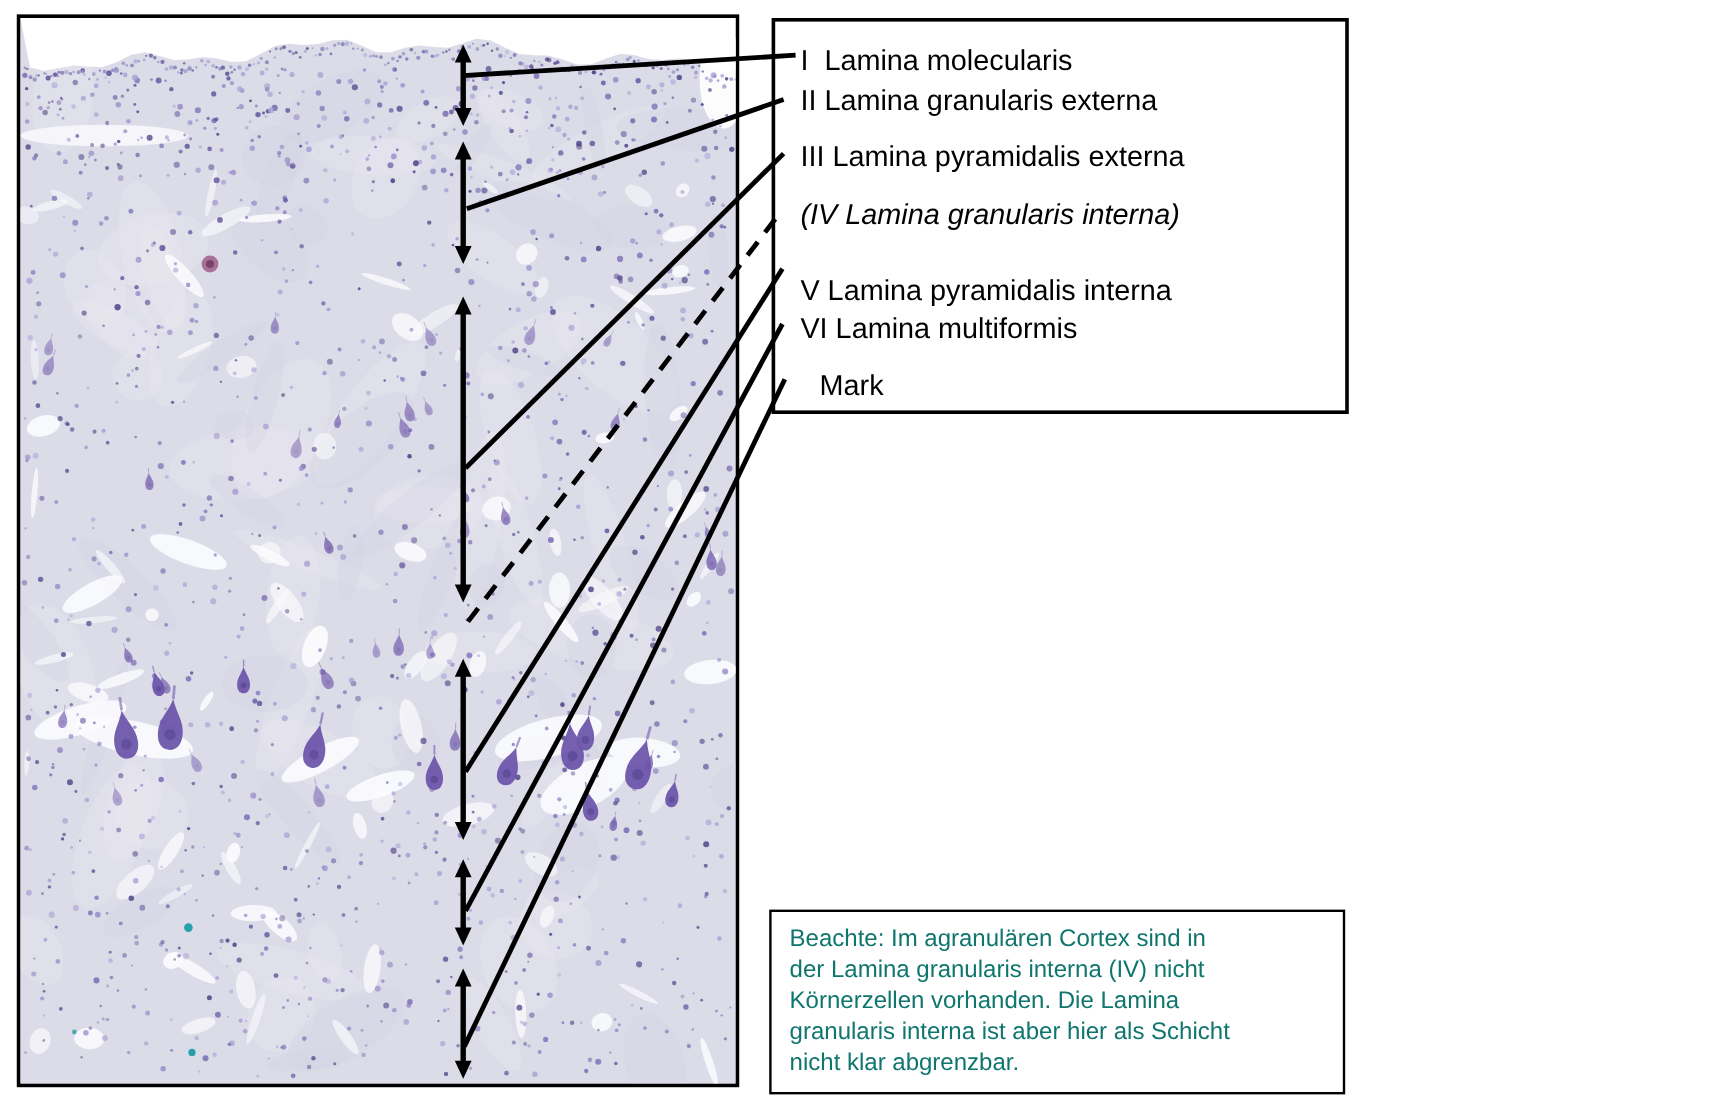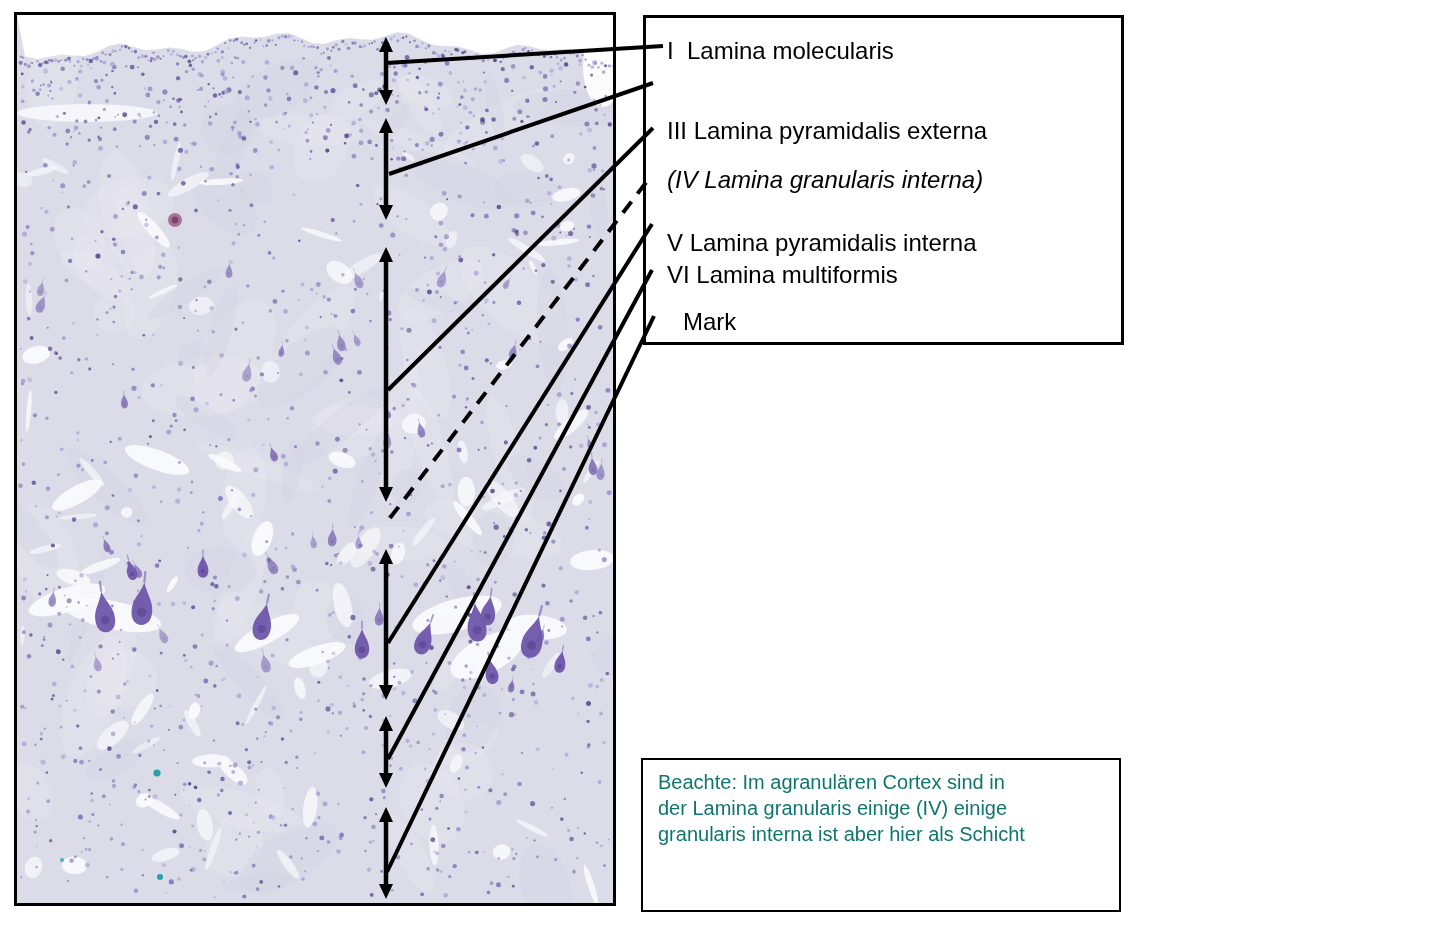--- a/index.html
+++ b/index.html
@@ -1985,31 +1985,34 @@
         <circle cx="158" cy="205" r="7" fill="#9c5f86" opacity="0.85"></circle>
         <circle cx="158" cy="205" r="3.4" fill="#7c4368"></circle>
         <circle cx="140" cy="758" r="3.6" fill="#27a0ab"></circle>
         <circle cx="143" cy="862" r="3" fill="#27a0ab"></circle>
         <circle cx="45" cy="845" r="2" fill="#27a0ab" opacity="0.8"></circle>
       </svg>
   </div>
 
   <div class="legend-box">
     <div class="legend-item li-0">I  Lamina molecularis</div>
+    <div class="legend-item li-1">II Lamina granularis externa</div>
     <div class="legend-item li-2">III Lamina pyramidalis externa</div>
     <div class="legend-item li-3">(IV Lamina granularis interna)</div>
     <div class="legend-item li-4">V Lamina pyramidalis interna</div>
     <div class="legend-item li-5">VI Lamina multiformis</div>
     <div class="legend-item li-6">Mark</div>
   </div>
 
   <div class="note-box">
     <div class="note-line">Beachte: Im agranulären Cortex sind in</div>
-    <div class="note-line">der Lamina granularis einige (IV) einige</div>
+    <div class="note-line">der Lamina granularis interna (IV) nicht</div>
+    <div class="note-line">Körnerzellen vorhanden. Die Lamina</div>
     <div class="note-line">granularis interna ist aber hier als Schicht</div>
+    <div class="note-line">nicht klar abgrenzbar.</div>
   </div>
 
   <svg class="overlay" id="overlay" width="1440" height="926" viewBox="0 0 1440 926">
       <line x1="386" y1="50" x2="386" y2="92" stroke="#000000" stroke-width="4.5"></line>
       <polygon points="386,37 379,52 393,52" fill="#000000"></polygon>
       <polygon points="386,105 379,90 393,90" fill="#000000"></polygon>
       <line x1="386" y1="131" x2="386" y2="207" stroke="#000000" stroke-width="4.5"></line>
       <polygon points="386,118 379,133 393,133" fill="#000000"></polygon>
       <polygon points="386,220 379,205 393,205" fill="#000000"></polygon>
       <line x1="386" y1="260" x2="386" y2="489" stroke="#000000" stroke-width="4.5"></line>

